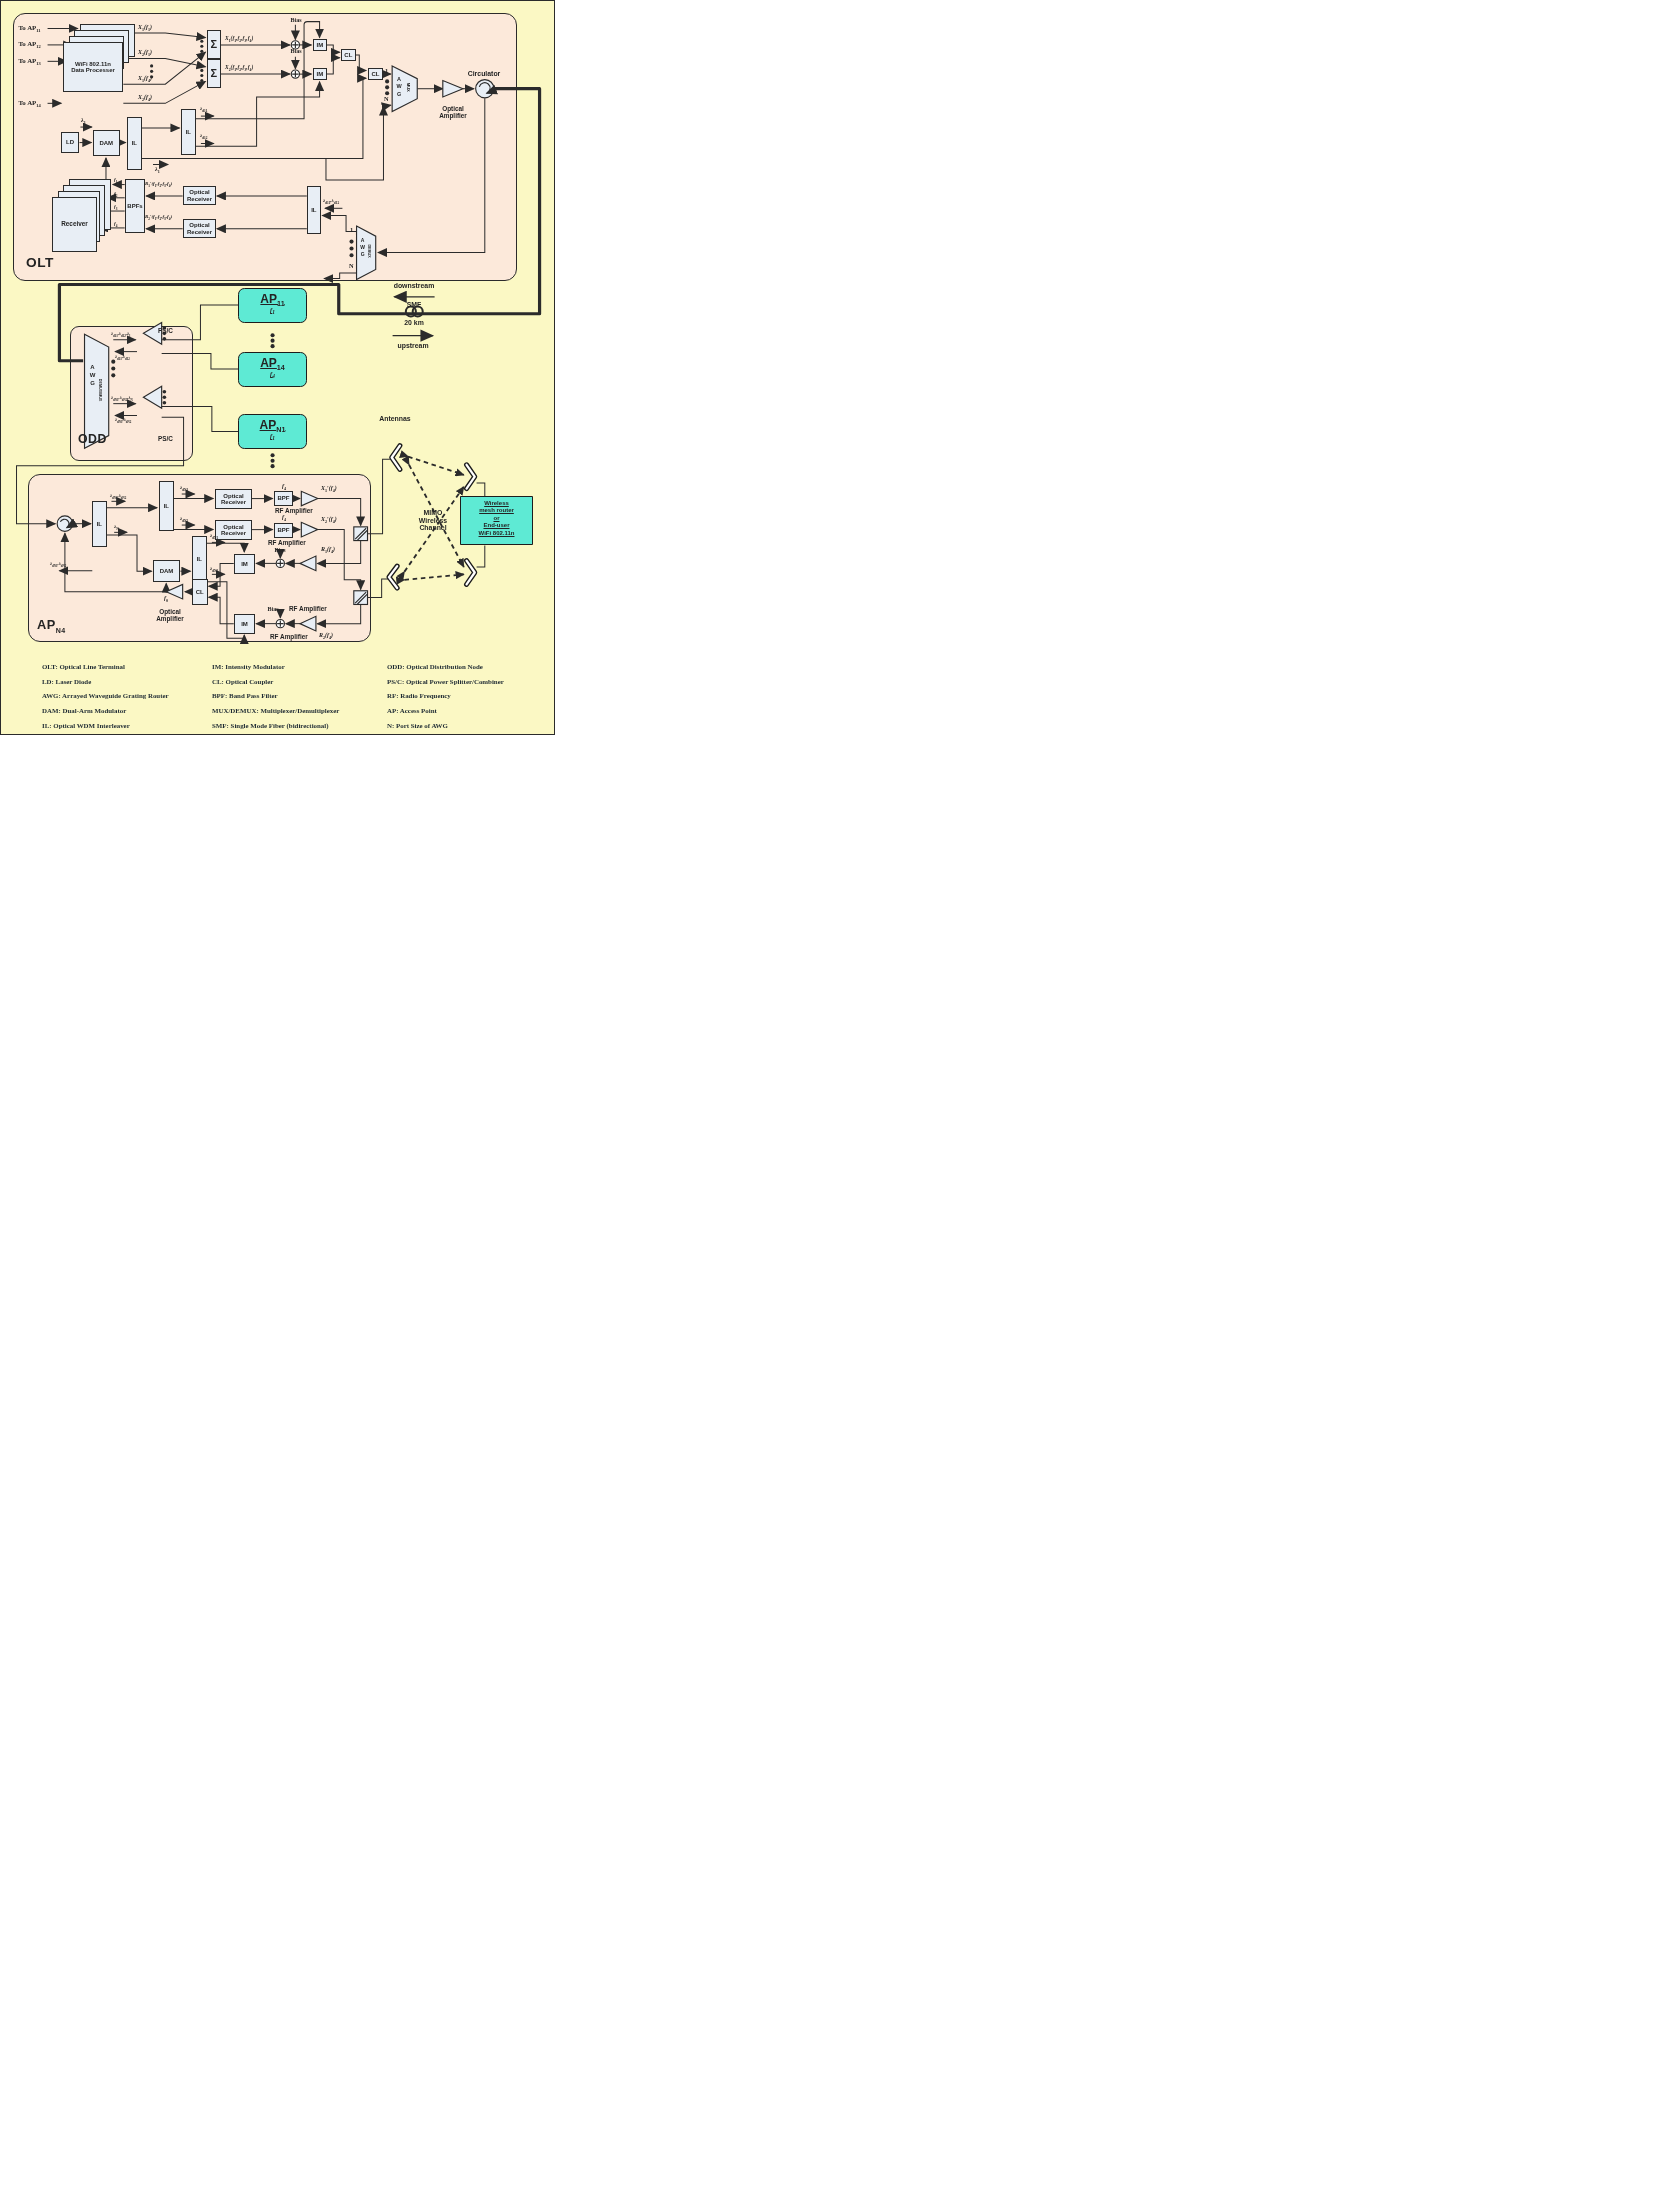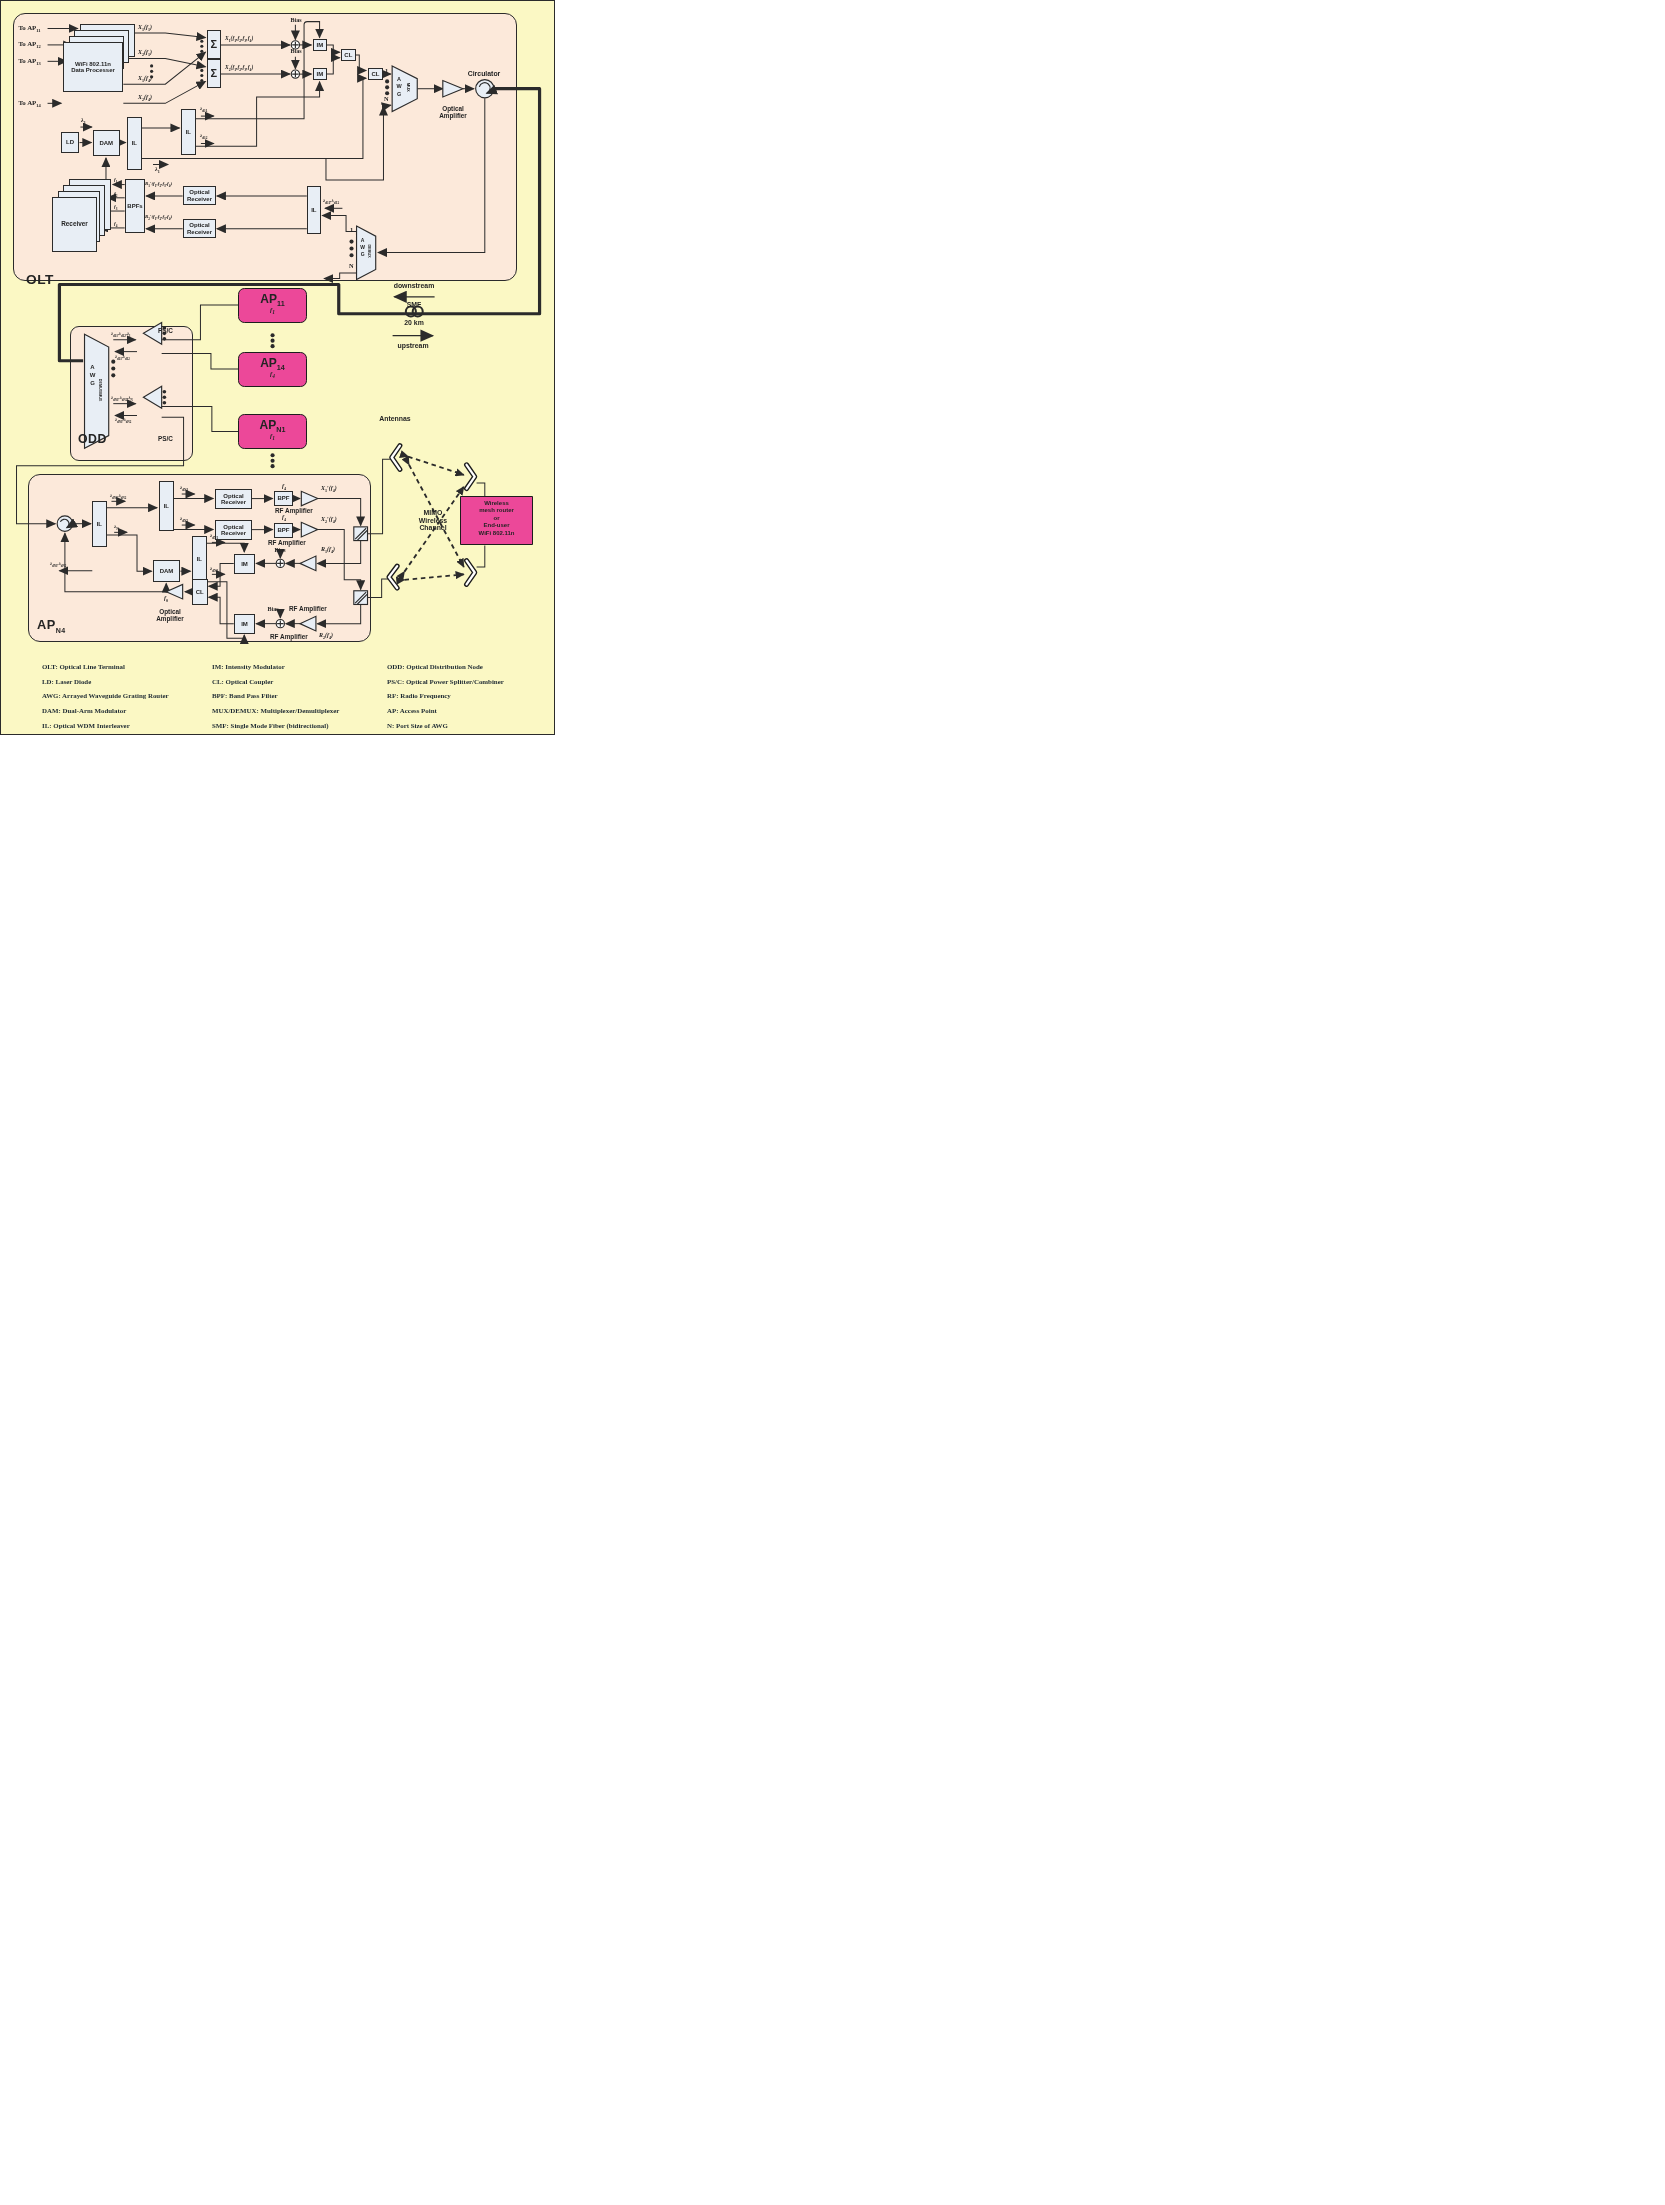--- a/index.html
+++ b/index.html
@@ -1,19 +1,19 @@
 <!DOCTYPE html>
 <html style="font-size:7.3px"><head>
 <meta charset="utf-8">
 <style>
   html,body{margin:0;padding:0;background:#ffffff;}
   #stage{position:relative;width:555px;height:735px;background:#FBF8C4;border:1.8px solid #2b2b2b;box-sizing:border-box;overflow:hidden;font-family:"Liberation Sans",sans-serif;color:#242424;}
   #wires{position:absolute;left:0;top:0;width:555px;height:735px;}
   .panel{position:absolute;background:#FCE9DA;border:1.8px solid #2b2b2b;border-radius:12px;box-sizing:border-box;}
-  .apbox{position:absolute;background:#ec4899;border:1.8px solid #1d1d1d;border-radius:6.4px;box-sizing:border-box;text-align:center;}
+  .apbox{position:absolute;background:#5eead4;border:1.8px solid #1d1d1d;border-radius:6.4px;box-sizing:border-box;text-align:center;text-decoration:underline;}
   .apname{font-weight:bold;font-size:12px;line-height:1.0;margin-top:3.7px;}
   .apname sub{font-size:60%;}
   .apfreq{font-family:"Liberation Serif",serif;font-style:italic;font-weight:bold;font-size:6.4px;line-height:1;}
   .box{position:absolute;background:#E8EEF5;border:1.1px solid #2b2b2b;box-sizing:border-box;display:flex;align-items:center;justify-content:center;font-weight:bold;font-size:6px;text-align:center;line-height:1.05;white-space:pre-line;}
   .lbl{position:absolute;white-space:pre-line;line-height:1.12;}
   .math{font-family:"Liberation Serif",serif;font-style:italic;font-weight:bold;font-size:6px;}
   .math sub,.mathsm sub{font-style:normal;font-size:68%;}
   .mathsm{font-family:"Liberation Serif",serif;font-style:italic;font-weight:bold;font-size:5px;}
   .sans{font-weight:bold;font-size:6.4px;}
   .big{font-weight:bold;font-size:13.7px;letter-spacing:0.5px;}
@@ -389,21 +389,21 @@
   <div class="lbl mathsm" style="left:113px;top:203px;">f<sub>3</sub></div>
   <div class="lbl mathsm" style="left:113px;top:220px;">f<sub>4</sub></div>
 
   <div class="box" style="left:68px;top:178px;width:42px;height:51px;"></div>
   <div class="box" style="left:62px;top:184px;width:42px;height:51px;"></div>
   <div class="box" style="left:57px;top:190px;width:42px;height:51px;"></div>
   <div class="box" style="left:51px;top:196px;width:45px;height:55px;font-size:6.4px;">
     <span>Receiver</span>
   </div>
 
-  <div class="lbl big" style="left:25px;top:271px;">OLT</div>
+  <div class="lbl big" style="left:25px;top:254px;">OLT</div>
 
   <div class="lbl sans ctr" style="left:413px;top:281px;font-size:6.9px;">downstream</div>
   <div class="lbl sans ctr" style="left:413px;top:300px;font-size:6.9px;">SMF</div>
   <div class="lbl sans ctr" style="left:413px;top:318px;font-size:6.9px;">20 km</div>
   <div class="lbl sans ctr" style="left:412px;top:341px;font-size:6.9px;">upstream</div>
 
   <div class="vlet" style="left:87px;top:362px;width:9px;font-size:6px;">A
 W
 G</div>
   <div class="rot lbl" style="left:88px;top:387px;font-size:3.7px;">DEMUX/MUX</div>

